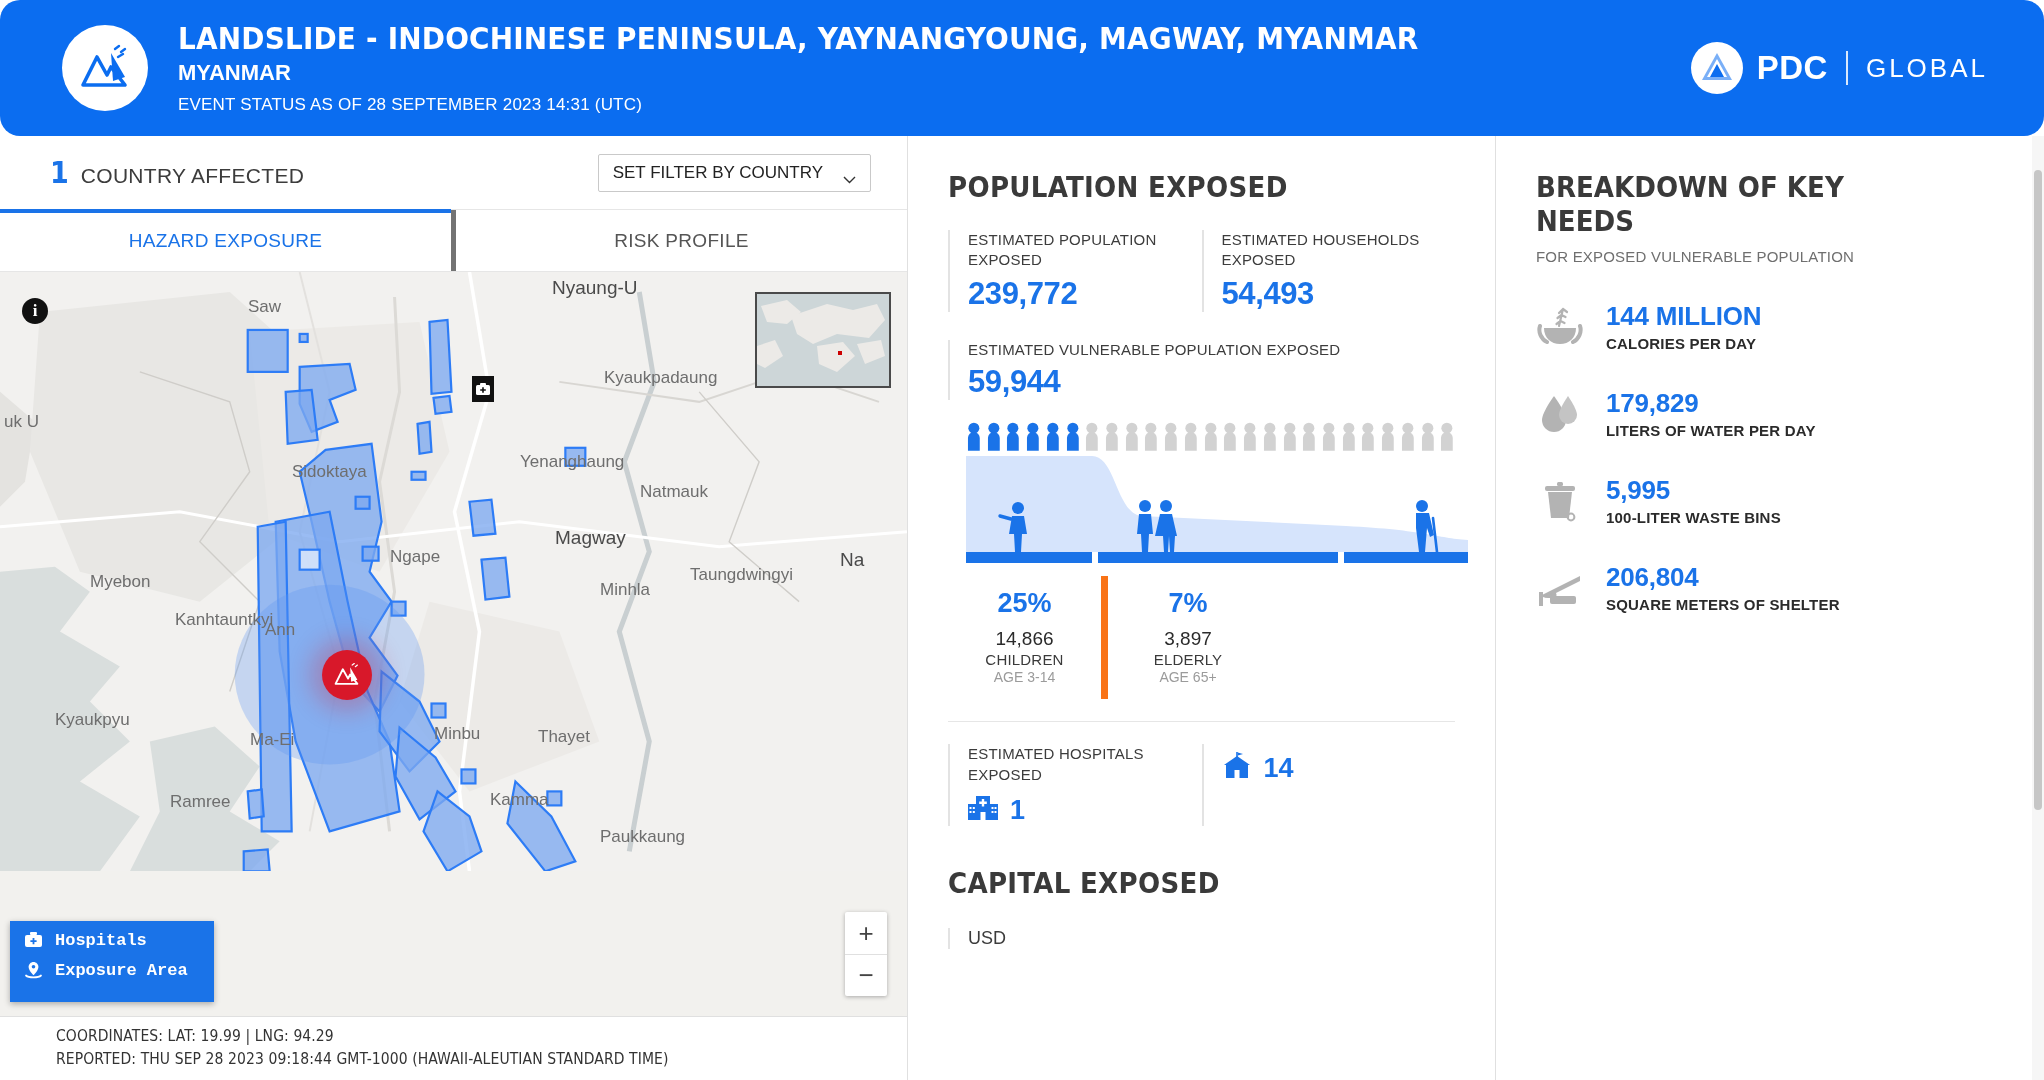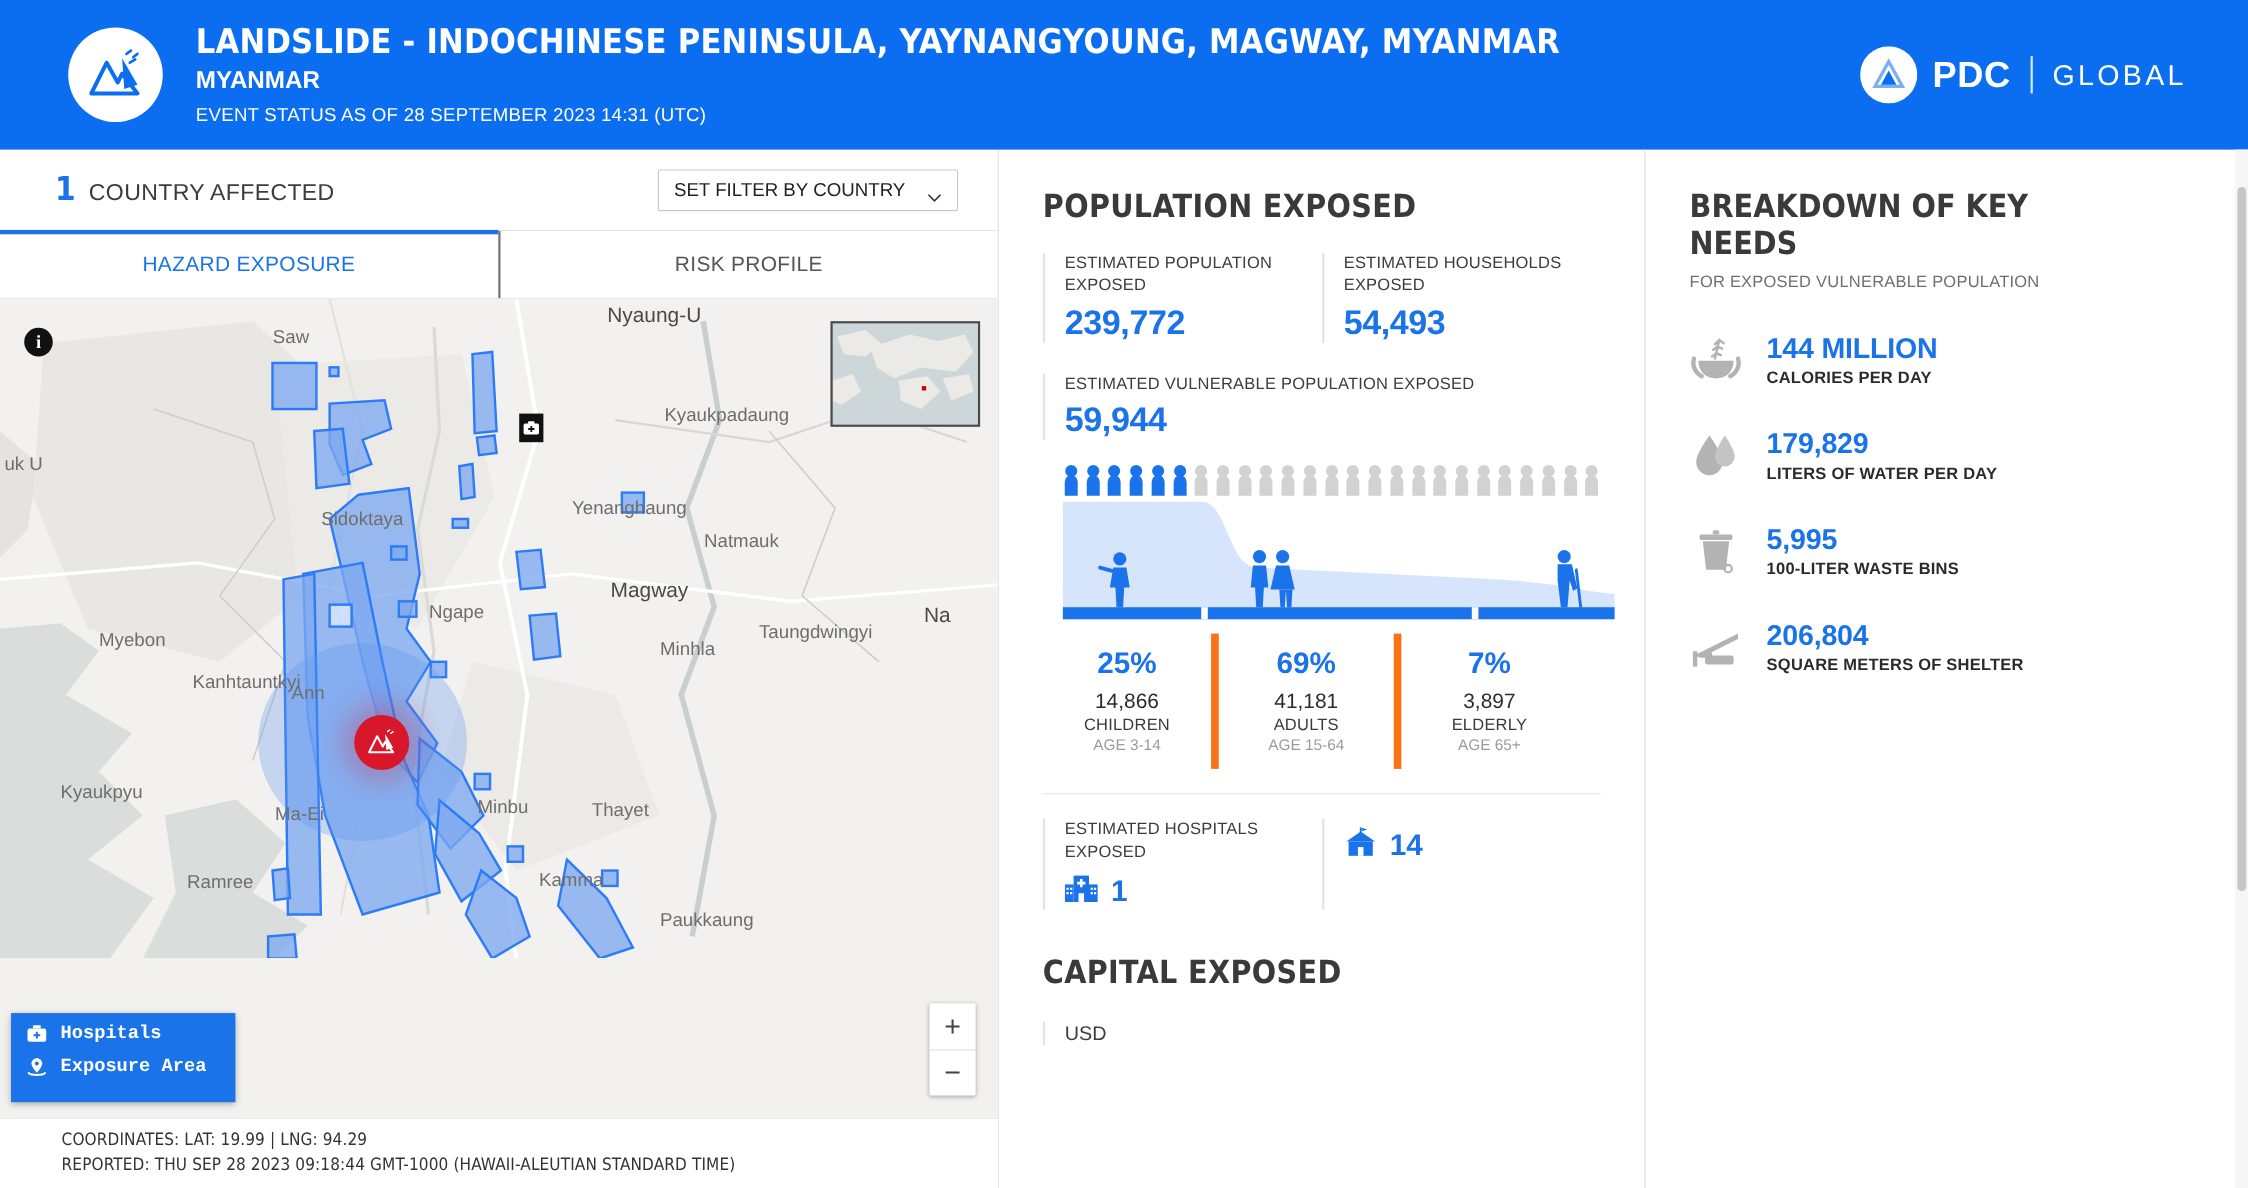--- a/index.html
+++ b/index.html
@@ -6,21 +6,21 @@
   html, body {
     width: 2044px; height: 1080px;
     font-family: "Liberation Sans", sans-serif;
     background: #ffffff; overflow: hidden;
   }
   .app { position: relative; width: 2044px; height: 1080px; display: flex; flex-direction: column; }
 
   
   .header {
     height: 136px; background: #0B6DF0; display: flex; align-items: center;
-    padding: 0 40px 0 62px; flex: 0 0 136px; position: relative;
+    padding: 0 40px 0 62px; flex: 0 0 136px; position: relative; border-radius: 20px;
   }
   .hdr-badge {
     width: 86px; height: 86px; border-radius: 50%; background: #fff;
     display: flex; align-items: center; justify-content: center; flex: 0 0 86px;
   }
   .hdr-text { margin-left: 30px; }
   .hdr-title {
     font-family: "DejaVu Sans Condensed", "Liberation Sans Narrow", "Liberation Sans", sans-serif;
     font-size: 31px; font-weight: 700; color: #fff; letter-spacing: 0.2px;
     white-space: nowrap; line-height: 1.12;
@@ -61,21 +61,21 @@
   .chev { width: 13px; height: 8px; }
   .tabs { height: 62px; display: flex; border-bottom: 1px solid #e6e6e6; }
   .tab {
     flex: 1; display: flex; align-items: center; justify-content: center;
     font-size: 19px; color: #555; cursor: pointer; position: relative; letter-spacing: .3px;
   }
   .tab.active { color: #1A73E8; }
   .tab.active::before {
     content: ""; position: absolute; top: -1px; left: 0; right: 0; height: 4px; background: #1A73E8;
   }
-  .tab + .tab { border-left: 2px solid #737373; }
+  .tab + .tab { border-left: 5px solid #737373; }
 
   
   .map { position: relative; flex: 1; overflow: hidden; background: #f2f1ee; }
   .map-bg { position: absolute; inset: 0; }
   .map-label {
     position: absolute; font-size: 17px; color: #6e6e6e; white-space: nowrap;
     font-family: "Liberation Sans", sans-serif;
   }
   .map-label.dark { color: #4a4a4a; font-size: 19px; }
   .info-btn {
@@ -529,26 +529,20 @@
         </svg>
       </div>
 
       <div class="demo-row">
         <div class="demo-cell" style="width:160px">
           <div class="demo-pct">25%</div>
           <div class="demo-num">14,866</div>
           <div class="demo-cat">CHILDREN</div>
           <div class="demo-age">AGE 3-14</div>
         </div>
-        <div class="demo-cell" style="width:166px">
-          <div class="demo-pct">69%</div>
-          <div class="demo-num">41,181</div>
-          <div class="demo-cat">ADULTS</div>
-          <div class="demo-age">AGE 15-64</div>
-        </div>
         <div class="demo-cell" style="width:160px">
           <div class="demo-pct">7%</div>
           <div class="demo-num">3,897</div>
           <div class="demo-cat">ELDERLY</div>
           <div class="demo-age">AGE 65+</div>
         </div>
       </div>
 
       <div class="facility-row">
         <div class="facility">

